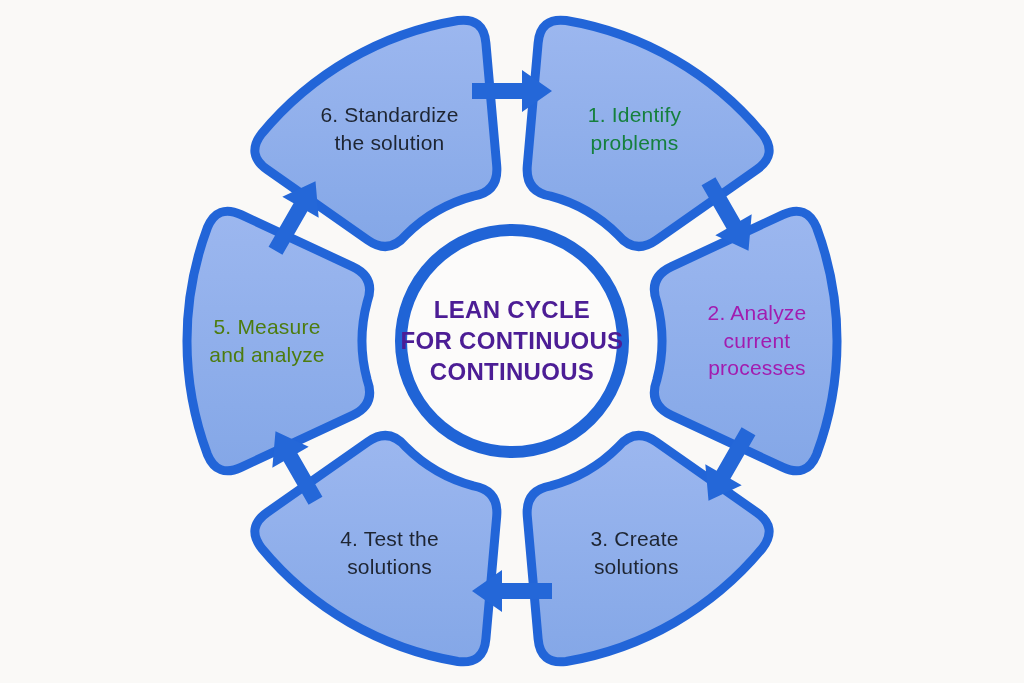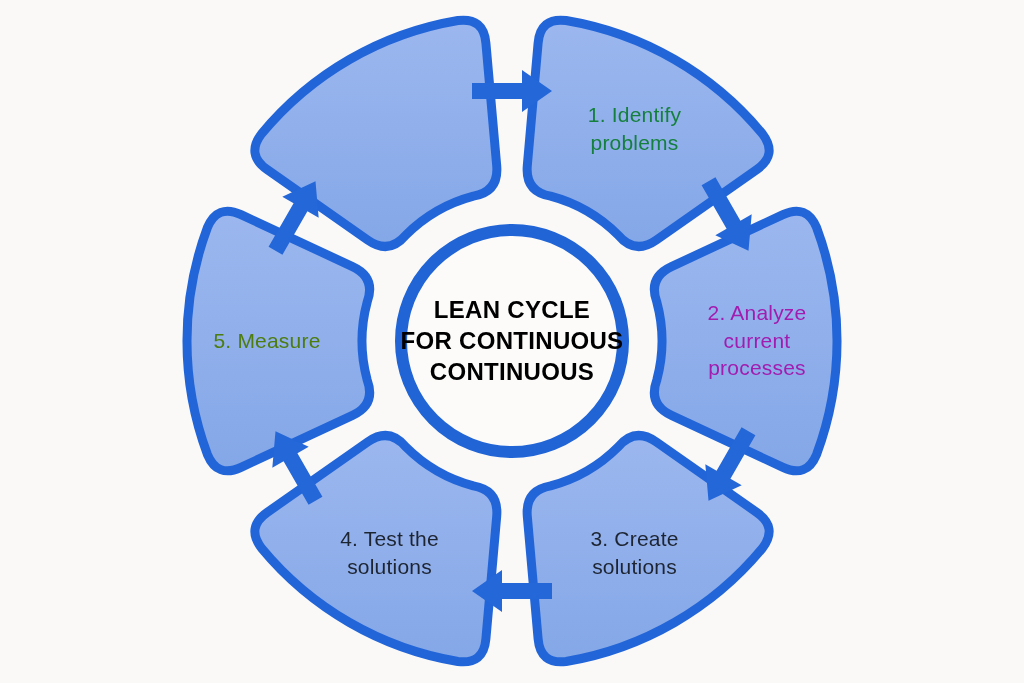--- a/index.html
+++ b/index.html
@@ -57,38 +57,43 @@
       <path d="M 352.5 415.4 L 241.0 467.4 Q 217.4 478.4 207.4 454.4 A 325 325 0 0 1 207.4 227.6 Q 217.4 203.6 241.0 214.6 L 352.5 266.6 Q 376.1 277.6 367.2 302.0 A 150 150 0 0 0 367.2 380.0 Q 376.1 404.4 352.5 415.4 Z" fill="url(#segGrad)" stroke="#2265d8" stroke-width="9" stroke-linejoin="round"></path>
       <path d="M 367.8 240.1 L 267.1 169.5 Q 245.8 154.6 261.5 133.9 A 325 325 0 0 1 457.9 20.5 Q 483.7 17.2 485.9 43.1 L 496.7 165.7 Q 498.9 191.6 473.4 196.1 A 150 150 0 0 0 405.8 235.1 Q 389.1 255.0 367.8 240.1 Z" fill="url(#segGrad)" stroke="#2265d8" stroke-width="9" stroke-linejoin="round"></path>
       <circle cx="512" cy="341" r="111" fill="#fcfbfa" stroke="#2064d6" stroke-width="12"></circle>
       <path d="M -40 -8 L 10 -8 L 10 -21 L 40 0 L 10 21 L 10 8 L -40 8 Z" transform="translate(512.0 91.0) rotate(0)" fill="#2467d8"></path>
       <path d="M -40 -8 L 10 -8 L 10 -21 L 40 0 L 10 21 L 10 8 L -40 8 Z" transform="translate(728.5 216.0) rotate(60)" fill="#2467d8"></path>
       <path d="M -40 -8 L 10 -8 L 10 -21 L 40 0 L 10 21 L 10 8 L -40 8 Z" transform="translate(728.5 466.0) rotate(120)" fill="#2467d8"></path>
       <path d="M -40 -8 L 10 -8 L 10 -21 L 40 0 L 10 21 L 10 8 L -40 8 Z" transform="translate(512.0 591.0) rotate(180)" fill="#2467d8"></path>
       <path d="M -40 -8 L 10 -8 L 10 -21 L 40 0 L 10 21 L 10 8 L -40 8 Z" transform="translate(295.5 466.0) rotate(240)" fill="#2467d8"></path>
       <path d="M -40 -8 L 10 -8 L 10 -21 L 40 0 L 10 21 L 10 8 L -40 8 Z" transform="translate(295.5 216.0) rotate(300)" fill="#2467d8"></path>
     </svg>
-  <div class="center-title" style="color: #000000;">
+  <div class="center-title" style="color: #4c1d95;">
     <div>LEAN CYCLE</div>
     <div>FOR CONTINUOUS</div>
     <div>CONTINUOUS</div>
   </div>
 <div class="step-label" style="left: 634.5px; top: 128.8px; color: #15803d;">
       <div>1. Identify</div>
       <div>problems</div>
     </div>
     <div class="step-label" style="left: 757px; top: 341px; color: #a21caf;">
       <div>2. Analyze</div>
       <div>current</div>
       <div>processes</div>
     </div>
-    <div class="step-label" style="left: 634.5px; top: 553.2px; color: rgb(30, 37, 50);">
+    <div class="step-label" style="left: 634.5px; top: 553.2px; color: rgb(30, 37, 50); text-align: right;">
       <div>3. Create</div>
       <div>solutions</div>
     </div>
     <div class="step-label" style="left: 389.5px; top: 553.2px; color: rgb(30, 37, 50);">
       <div>4. Test the</div>
       <div>solutions</div>
     </div>
     <div class="step-label" style="left: 267px; top: 341px; color: #4d7c0f;">
       <div>5. Measure</div>
+      <div>and analyze</div>
+    </div>
+    <div class="step-label" style="left: 389.5px; top: 128.8px; color: rgb(30, 37, 50);">
+      <div>6. Standardize</div>
+      <div>the solution</div>
     </div>
   </div>
 
 </body></html>

